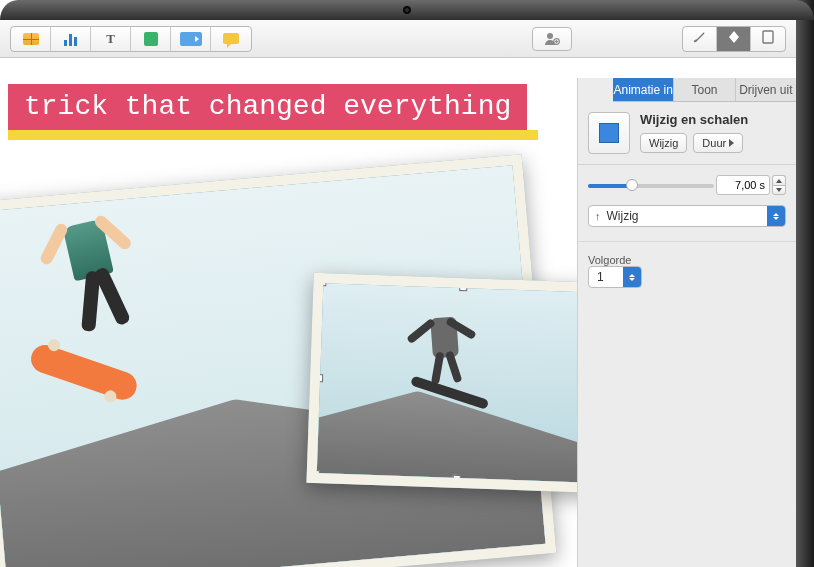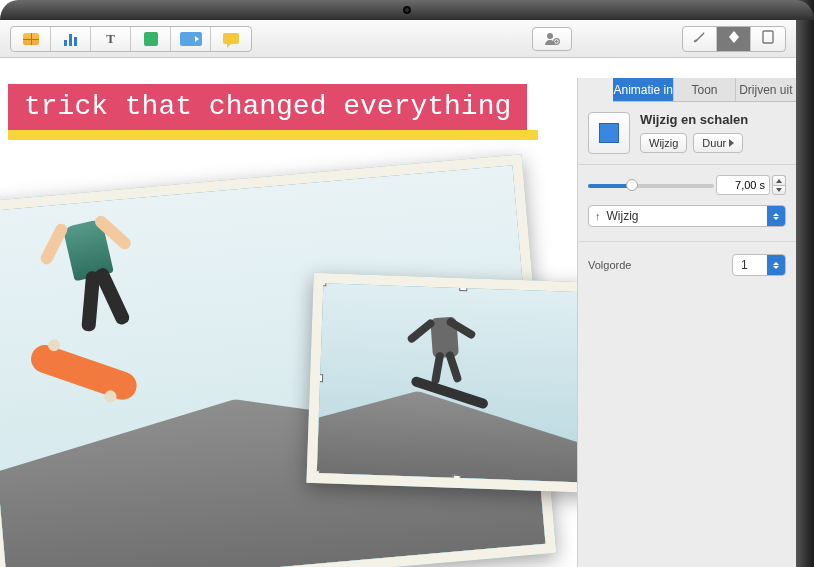--- a/index.html
+++ b/index.html
@@ -78,21 +78,21 @@
   .step-btn.up .a { border-bottom: 4px solid #555; }
   .step-btn.down .a { border-top: 4px solid #555; }
 
   .popup { margin-top: 10px; height: 22px; border: 1px solid #bcbcbc; border-radius: 4px; background: #fff; display: flex; align-items: center; padding: 0 6px; position: relative; cursor: pointer; }
   .popup .arrow-up { margin-right: 6px; font-size: 11px; color: #555; }
   .popup .end-arrows { position: absolute; right: 0; top: 0; bottom: 0; width: 18px; background: #2f7bd1; border-radius: 0 3px 3px 0; display: flex; flex-direction: column; align-items: center; justify-content: center; gap: 1px; }
   .popup .end-arrows .a { width: 0; height: 0; border-left: 3px solid transparent; border-right: 3px solid transparent; }
   .popup .end-arrows .a.u { border-bottom: 3px solid #fff; }
   .popup .end-arrows .a.d { border-top: 3px solid #fff; }
 
-  .order-row { display: flex; align-items: center; justify-content: space-between; padding: 12px 10px; }
+  .order-row { display: flex; justify-content: space-between; padding: 12px 10px; flex-direction: column; }
   .order-popup { width: 54px; height: 22px; border: 1px solid #bcbcbc; border-radius: 4px; background: #fff; display: flex; align-items: center; justify-content: space-between; padding: 0 0 0 8px; cursor: pointer; position: relative; }
   .order-popup .end-arrows { width: 18px; height: 100%; background: #2f7bd1; border-radius: 0 3px 3px 0; display: flex; flex-direction: column; align-items: center; justify-content: center; gap: 1px; }
 
   
   .modes { display: inline-flex; border: 1px solid #b8b8b8; border-radius: 4px; overflow: hidden; background: linear-gradient(#ffffff,#f0f0f0); }
   .mode-btn { width: 34px; height: 24px; display: flex; align-items: center; justify-content: center; border-right: 1px solid #c8c8c8; cursor: pointer; }
   .mode-btn:last-child { border-right: none; }
   .mode-btn.active { background: #7a7a7a; }
 
   

